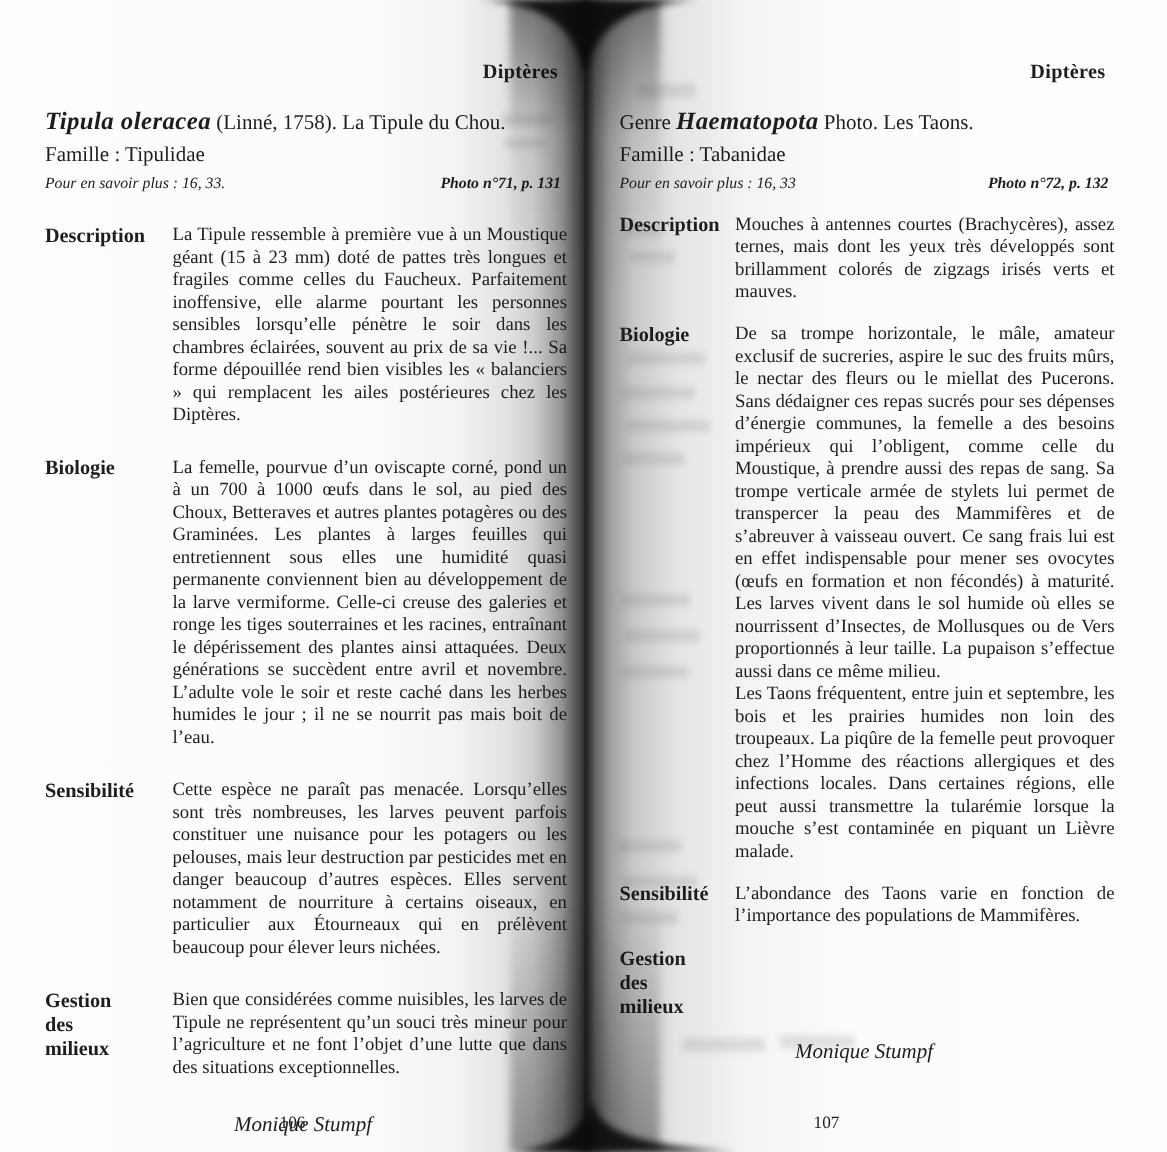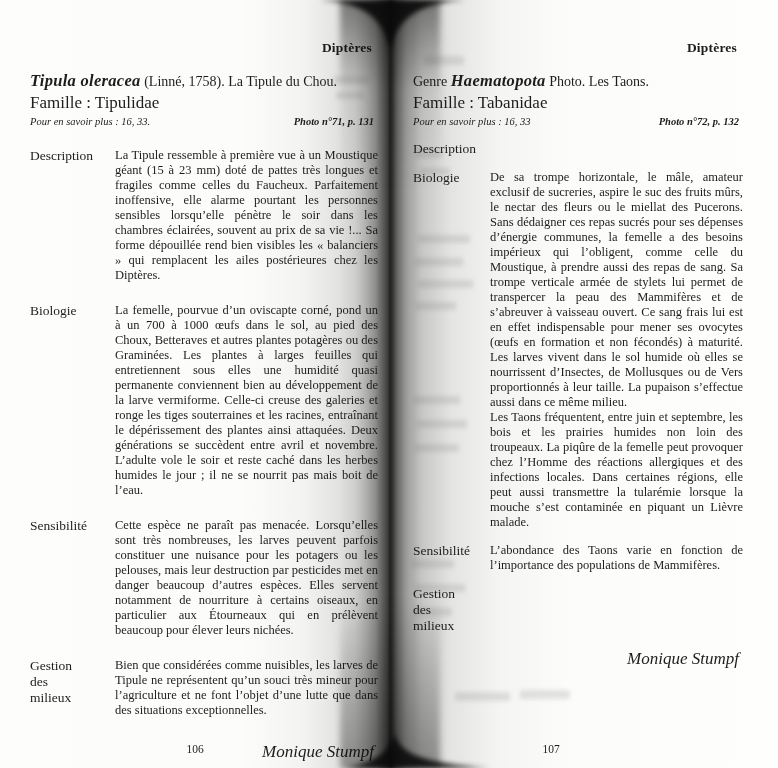--- a/index.html
+++ b/index.html
@@ -28,35 +28,35 @@
     background:linear-gradient(to bottom, rgba(0,0,0,0.45) 0%, rgba(0,0,0,0.05) 12%, rgba(0,0,0,0) 25%, rgba(0,0,0,0) 78%, rgba(0,0,0,0.35) 100%);
     filter:blur(3px);
   }
   .wedges { position:absolute; left:0; top:0; z-index:6; pointer-events:none; filter:blur(2.5px); }
   .content { position:absolute; z-index:2; }
   .content-left  { left:30px;  top:40px; width:348px; }
   .content-right { left:413px; top:40px; width:330px; }
   .runhead { text-align:right; font-weight:bold; font-size:13.5px; line-height:16px; padding-right:6px; letter-spacing:0.2px; }
   .titleline { margin-top:15px; font-size:14px; line-height:20px; white-space:nowrap; }
   .species { font-weight:bold; font-style:italic; font-size:16.5px; letter-spacing:0.3px; }
-  .famille { margin-top:2px; font-size:17px; line-height:18px; }
+  .famille { margin-top:2px; font-size:14px; line-height:18px; }
   .inforow { margin-top:3px; display:flex; justify-content:space-between; align-items:center; font-size:10.5px; line-height:13px; }
   .morein { font-style:italic; }
   .photoref { font-weight:bold; font-style:italic; padding-right:4px; }
   .section { display:flex; }
   .content-left  .section { margin-top:20px; }
   .content-right .section { margin-top:13px; }
   .content-left  .sec-label { width:85px; flex:none; }
   .content-right .sec-label { width:77px; flex:none; }
-  .sec-label { font-weight:normal; font-size:13.5px; line-height:16px; }
+  .sec-label { font-weight:bold; font-size:13.5px; line-height:16px; }
   .sec-label .narrow { display:block; max-width:56px; }
   .sec-body { flex:1; text-align:justify; font-size:12.5px; line-height:15px; }
   .sec-body p { margin:0; }
   .sec-body p + p { margin-top:0; }
-  .author { text-align:right; font-style:italic; font-size:17px; padding-right:4px; }
+  .author { text-align:center; font-style:italic; font-size:14px; padding-right:4px; }
   .content-left  .author { margin-top:24px; }
   .content-right .author { margin-top:15px; }
   .pageno { position:absolute; top:743px; width:44px; text-align:center; font-size:11.5px; z-index:2; }
   .pageno-left  { left:173px; }
   .pageno-right { left:529px; }
   .smudge { position:absolute; background:rgba(100,100,100,0.17); filter:blur(2px); border-radius:2px; z-index:1; pointer-events:none; }
 </style>
 </head>
 <body>
 
@@ -133,20 +133,23 @@
     <div class="titleline"><span>Genre </span><span class="species">Haematopota</span><span> Photo. Les Taons.</span></div>
     <div class="famille">Famille : Tabanidae</div>
 
     <div class="inforow">
       <span class="morein">Pour en savoir plus : 16, 33</span>
       <span class="photoref">Photo n°72, p. 132</span>
     </div>
 
     <div class="section">
       <div class="sec-label">Description</div>
+      <div class="sec-body">
+        <p>Mouches à antennes courtes (Brachycères), assez ternes, mais dont les yeux très développés sont brillamment colorés de zigzags irisés verts et mauves.</p>
+      </div>
     </div>
 
     <div class="section">
       <div class="sec-label">Biologie</div>
       <div class="sec-body">
         <p>De sa trompe horizontale, le mâle, amateur exclusif de sucreries, aspire le suc des fruits mûrs, le nectar des fleurs ou le miellat des Pucerons. Sans dédaigner ces repas sucrés pour ses dépenses d’énergie communes, la femelle a des besoins impérieux qui l’obligent, comme celle du Moustique, à prendre aussi des repas de sang. Sa trompe verticale armée de stylets lui permet de transpercer la peau des Mammifères et de s’abreuver à vaisseau ouvert. Ce sang frais lui est en effet indispensable pour mener ses ovocytes (œufs en formation et non fécondés) à maturité. Les larves vivent dans le sol humide où elles se nourrissent d’Insectes, de Mollusques ou de Vers proportionnés à leur taille. La pupaison s’effectue aussi dans ce même milieu.</p>
         <p>Les Taons fréquentent, entre juin et septembre, les bois et les prairies humides non loin des troupeaux. La piqûre de la femelle peut provoquer chez l’Homme des réactions allergiques et des infections locales. Dans certaines régions, elle peut aussi transmettre la tularémie lorsque la mouche s’est contaminée en piquant un Lièvre malade.</p>
       </div>
     </div>
 

